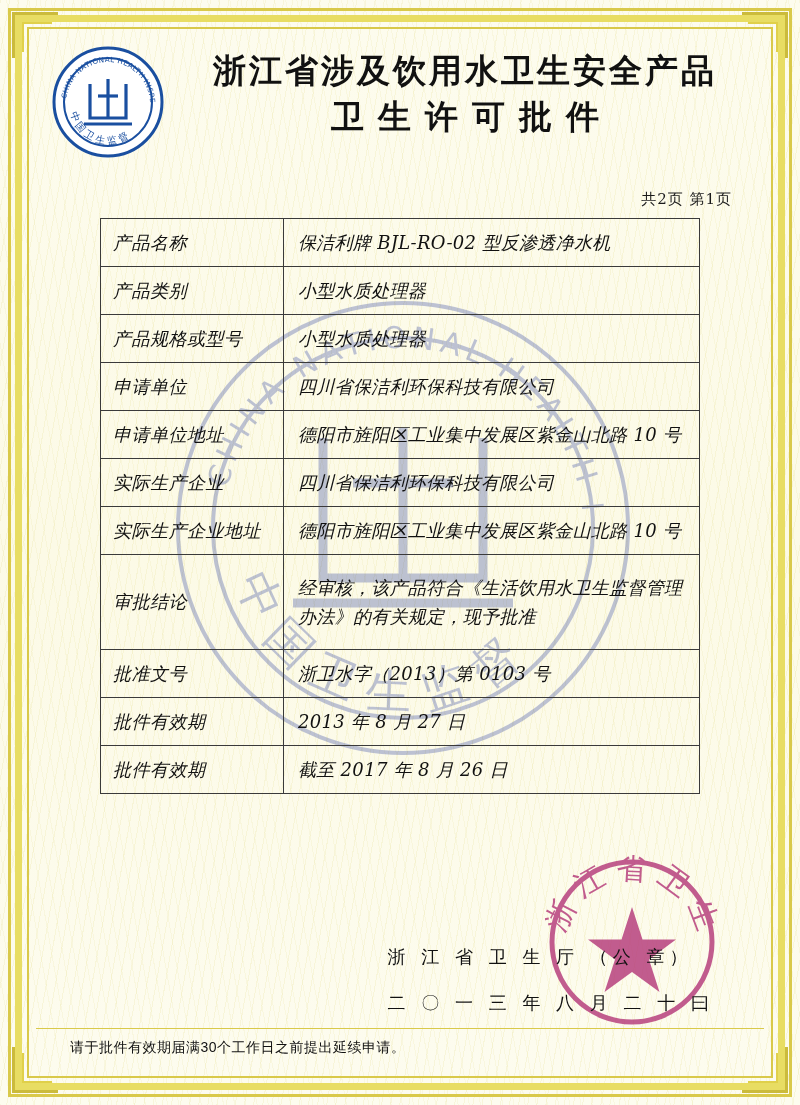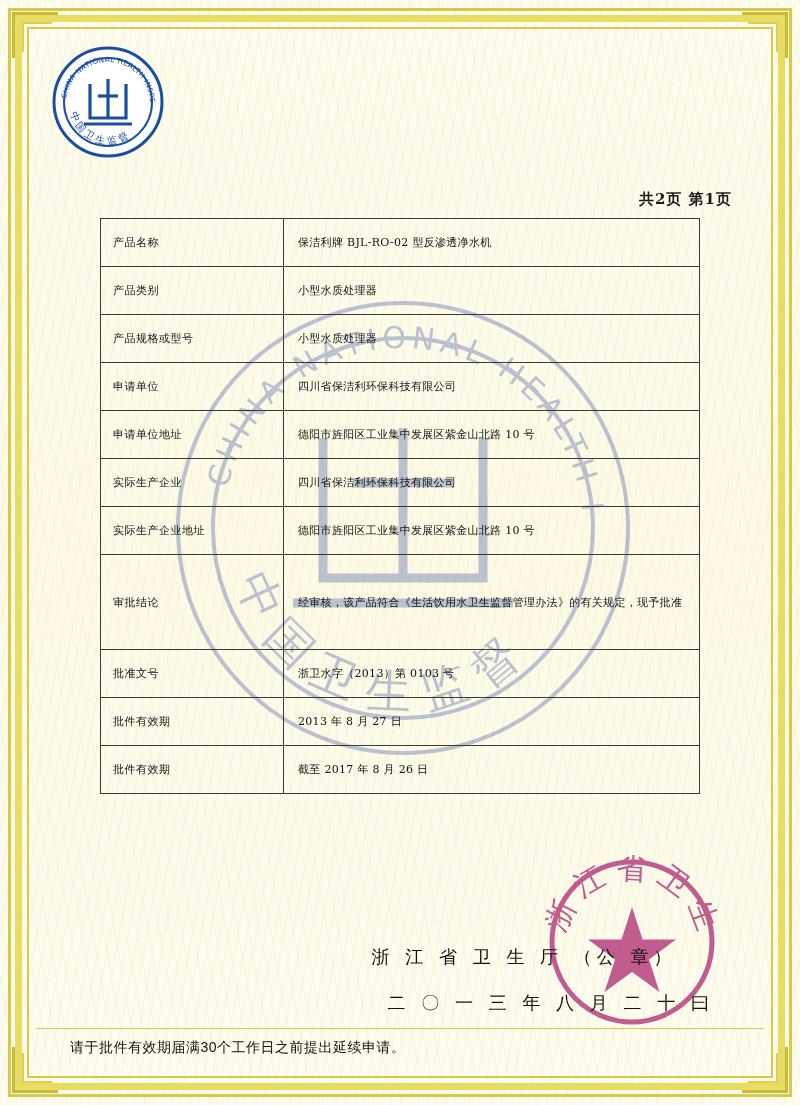--- a/index.html
+++ b/index.html
@@ -115,41 +115,41 @@
 
   
   .page-counter {
     position: absolute;
     right: 68px;
     top: 190px;
     font-size: 15px;
     color: #1a1a1a;
     font-family: "DejaVu Serif", "Liberation Serif", serif;
     letter-spacing: 1px;
-    font-weight: bold;
   }
 
   
   .tbl {
     position: absolute;
     left: 100px;
     top: 218px;
     width: 600px;
     border-collapse: collapse;
     table-layout: fixed;
     background: transparent;
   }
   .tbl td {
     border: 1px solid #3a3a3a;
     padding: 0 10px;
     font-family: "DejaVu Serif", "Liberation Serif", serif;
-    font-size: 11px;
+    font-size: 18px;
     color: #111;
     vertical-align: middle;
     background: transparent;
+    font-style: italic;
   }
   .tbl td.label {
     width: 160px;
     padding-left: 12px;
     letter-spacing: 0.5px;
   }
   .tbl td.value {
     padding-left: 14px;
     letter-spacing: 0.3px;
   }
@@ -175,21 +175,20 @@
     letter-spacing: 5px;
     white-space: nowrap;
   }
   .sign-date {
     margin-top: 22px;
     font-size: 18px;
     letter-spacing: 5px;
     text-align: center;
     white-space: nowrap;
     padding-right: 4px;
-    margin-left: 16px;
   }
   .stamp {
     position: absolute;
     left: 545px;
     top: 855px;
     width: 175px;
     height: 175px;
     pointer-events: none;
   }
 
@@ -265,20 +264,24 @@
           <textPath href="#arcBot" startOffset="6%">中国卫生监督</textPath>
         </text>
         <g stroke="#1a4fa0" stroke-width="3.2" fill="none">
           <path d="M 38 38 L 38 72 L 74 72 L 74 38"></path>
           <path d="M 56 33 L 56 72"></path>
           <path d="M 32 78 L 80 78"></path>
           <path d="M 46 50 L 66 50"></path>
         </g>
       </svg>
     </div>
+    <div class="title-block">
+      <div class="title-line">浙江省涉及饮用水卫生安全产品</div>
+      <div class="title-line second">卫生许可批件</div>
+    </div>
   </div>
 
   <div class="page-counter">共2页 第1页</div>
 
   <table class="tbl">
     <tbody>
       <tr class="r-normal">
         <td class="label">产品名称</td>
         <td class="value">保洁利牌 BJL-RO-02 型反渗透净水机</td>
       </tr>

